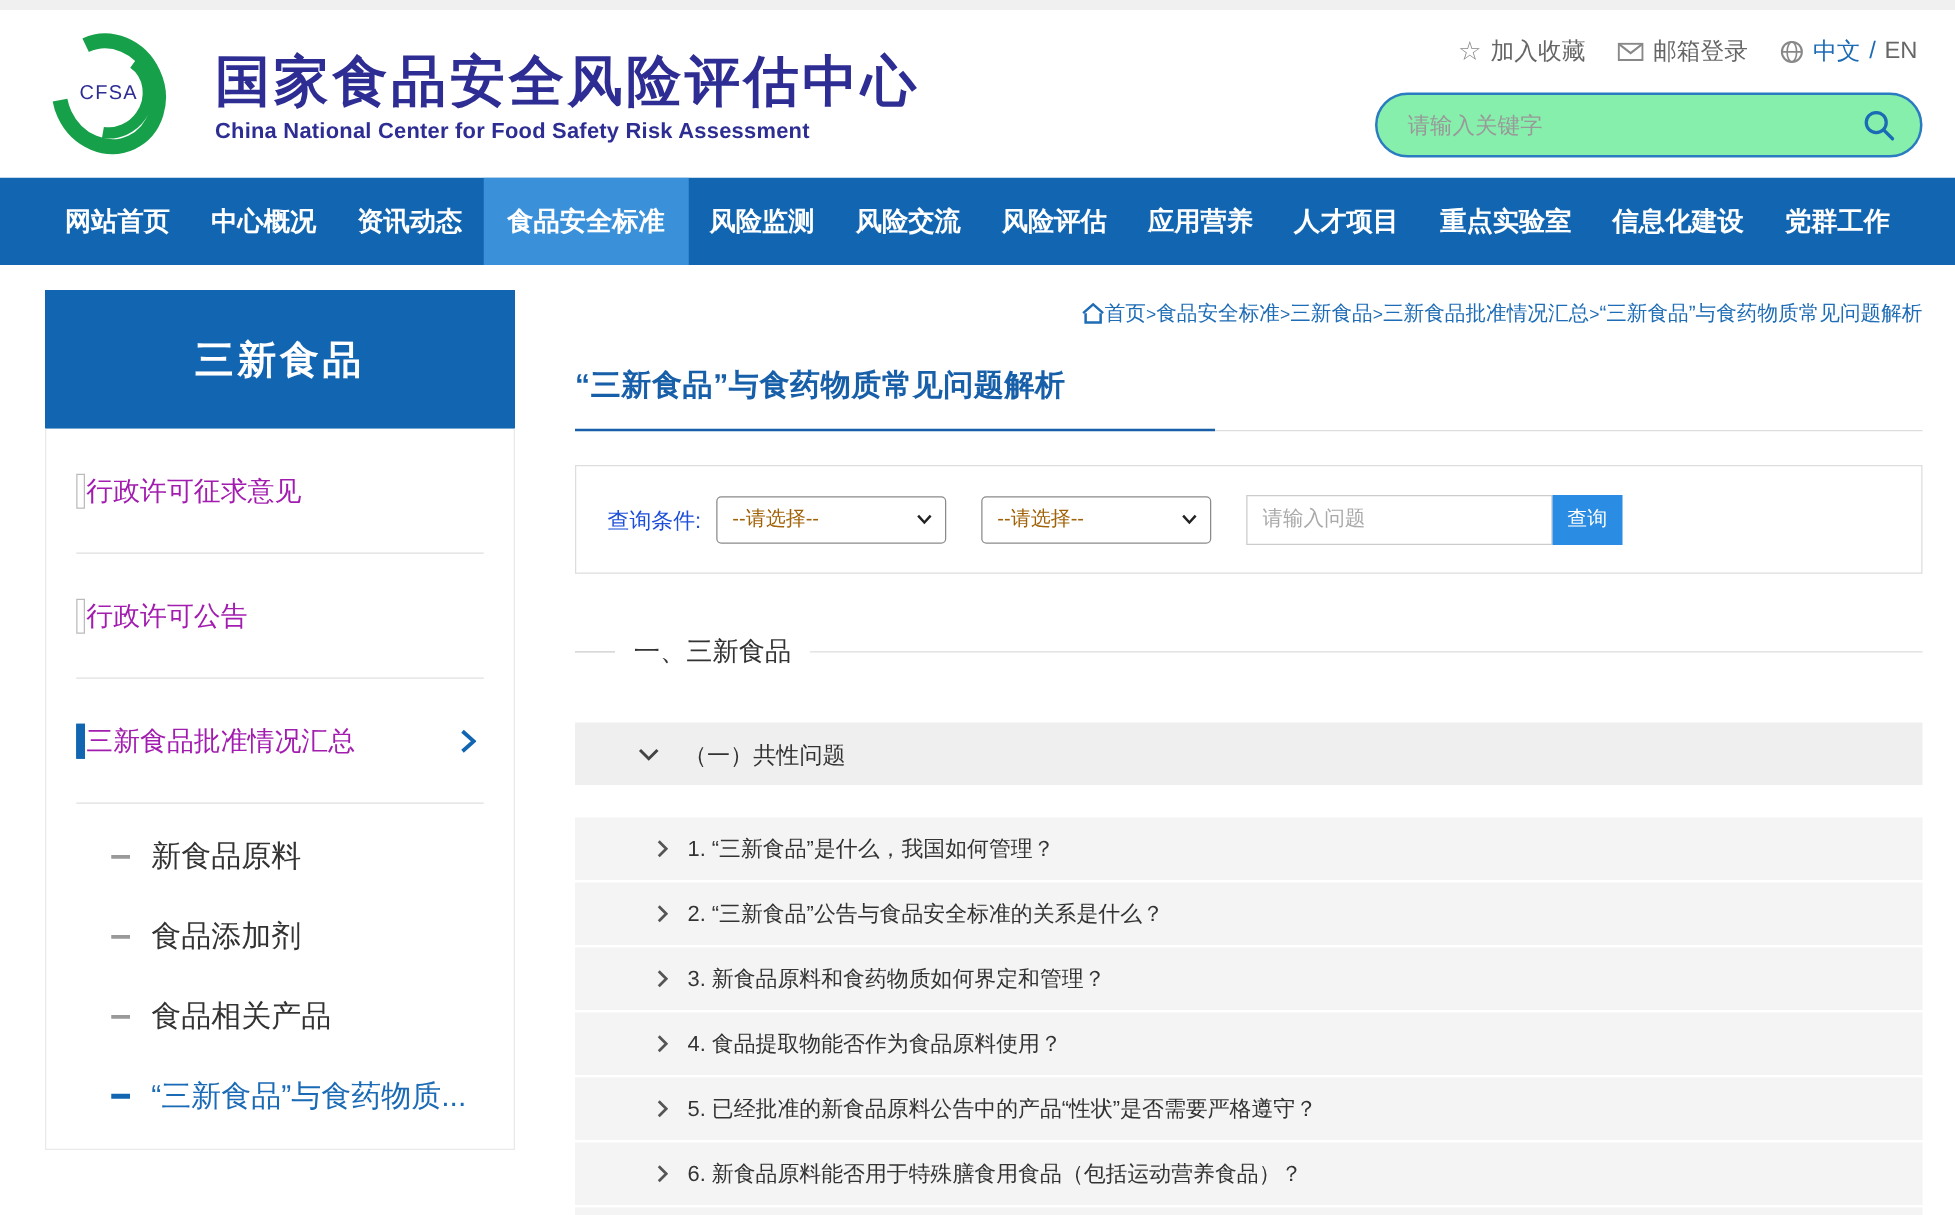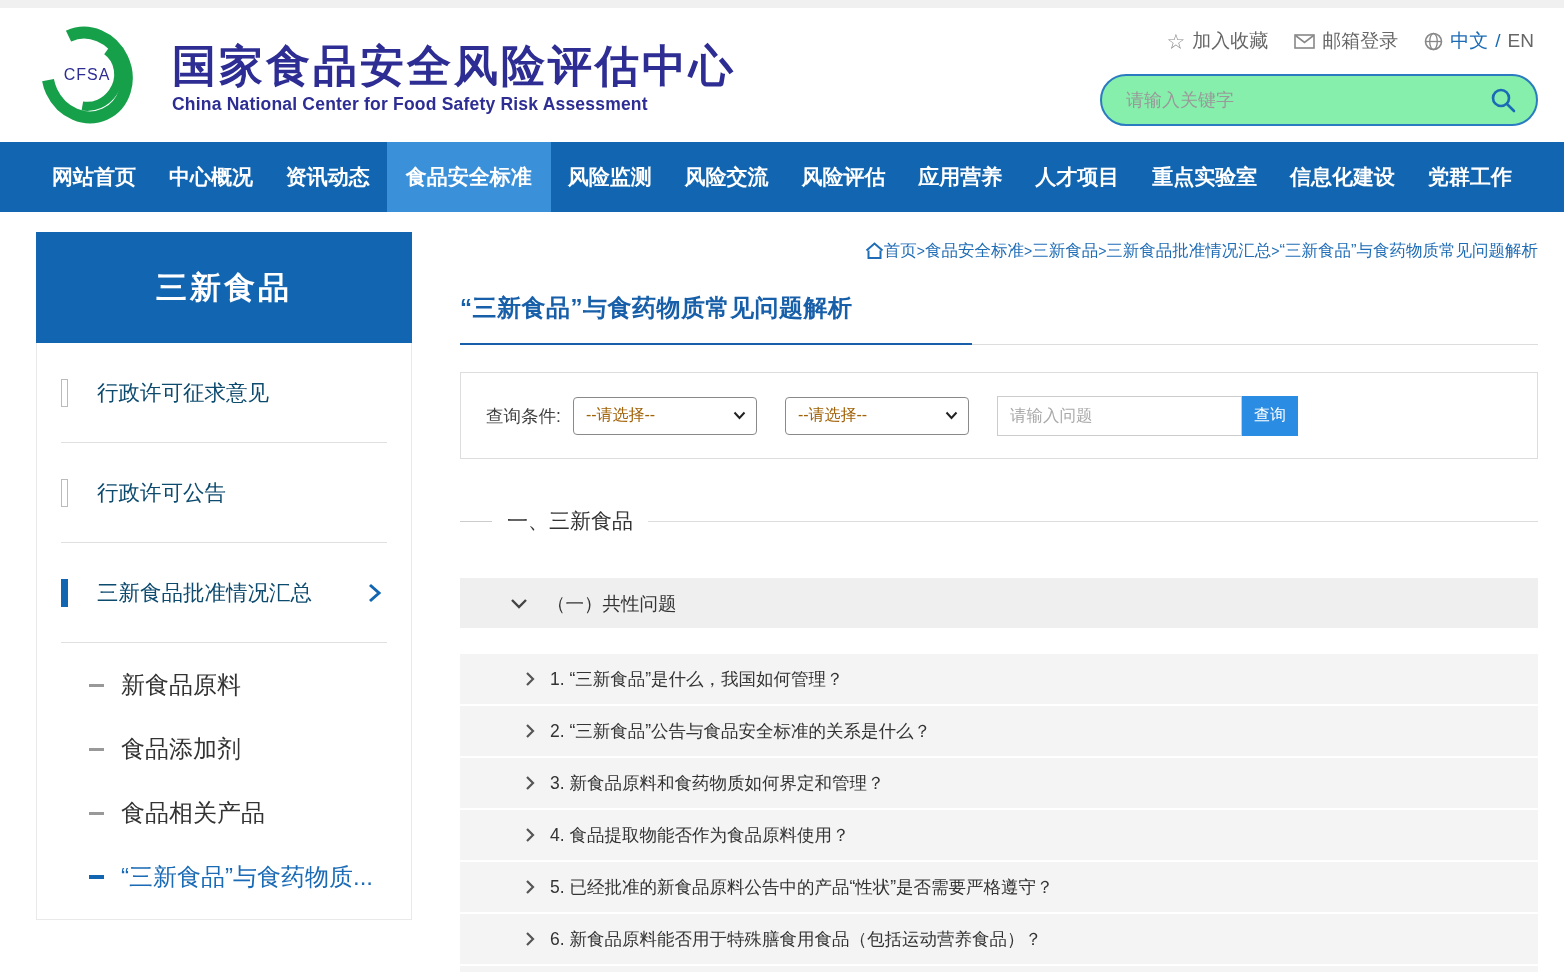--- a/index.html
+++ b/index.html
@@ -33,21 +33,21 @@
   
   .nav { height:70px; background:#1266b1; display:flex; align-items:stretch; justify-content:space-between; padding:0 36px; }
   .nav-item { display:flex; align-items:center; padding:0 16px; color:#fff; font-size:21px; font-weight:600; text-decoration:none; white-space:nowrap; cursor:pointer; }
   .nav-item.active { background:#3a90d9; padding:0 19px; }
 
   
   .body-row { display:flex; padding:20px 26px 0 36px; gap:48px; align-items:flex-start; }
   .sidebar { width:376px; flex:none; }
   .side-head { height:111px; background:#1266b1; color:#fff; display:flex; align-items:center; justify-content:center; font-size:31px; font-weight:bold; letter-spacing:3px; }
   .side-panel { border:1px solid #e9e9e9; border-top:none; background:#fff; padding-bottom:10px; }
-  .side-item { height:100px; margin:0 24px; display:flex; align-items:center; gap:29px; border-bottom:1px solid #e0e0e0; font-size:21.5px; color:#0c4a6e; position:relative; cursor:pointer; }
+  .side-item { height:100px; margin:0 24px; display:flex; align-items:center; gap:1px; border-bottom:1px solid #e0e0e0; font-size:21.5px; color:#a21caf; position:relative; cursor:pointer; }
   .bar-icon { width:7px; height:28px; border:1px solid #bbb; background:#fff; flex:none; }
   .side-item.active .bar-icon { background:#1266b1; border-color:#1266b1; }
   .side-chevron { position:absolute; right:6px; }
   .sub-list { padding-top:10px; }
   .sub-item { height:64px; margin-left:52px; display:flex; align-items:center; gap:17px; font-size:24px; color:#333; cursor:pointer; }
   .dash { width:15px; height:3px; background:#999; flex:none; }
   .sub-item.active { color:#1a6ab5; }
   .sub-item.active .dash { background:#1266b1; height:4px; }
 
   
@@ -55,21 +55,21 @@
   .breadcrumb { display:flex; justify-content:flex-end; align-items:center; gap:0; font-size:16.5px; color:#1e6cb5; margin-top:8px; }
   .crumb { color:#1e6cb5; text-decoration:none; cursor:pointer; white-space:nowrap; }
   .crumb-sep { color:#1e6cb5; font-size:14px; }
 
   .page-title { margin-top:30px; font-size:24px; font-weight:bold; color:#175fa9; letter-spacing:0.5px; }
   .title-rule { margin-top:19px; display:flex; align-items:flex-start; }
   .rule-blue { width:512px; height:2px; background:#175fa9; }
   .rule-gray { flex:1; height:1px; background:#ddd; margin-top:1px; }
 
   .filter-box { margin-top:27px; height:87px; border:1px solid #ddd; display:flex; align-items:center; padding:0 25px; background:#fff; }
-  .filter-label { font-size:17.5px; color:#404040; margin-right:12px; }
+  .filter-label { font-size:17.5px; color:#1d4ed8; margin-right:12px; }
   .fselect { width:184px; height:38px; border:1px solid #8a8a8a; border-radius:4px; background:#fff; display:flex; align-items:center; justify-content:space-between; padding:0 10px 0 12px; font-size:16px; color:#a16207; cursor:pointer; }
   .fselect + .fselect { margin-left:28px; }
   .q-input-wrap { display:flex; margin-left:28px; }
   .q-input { width:245px; height:40px; border:1px solid #ccc; padding:0 12px; font-size:16.5px; color:#333; outline:none; font-family:inherit; }
   .q-input::placeholder { color:#aaa; }
   .query-btn { width:56px; height:40px; background:#2a8ce2; color:#fff; font-size:16px; border:none; cursor:pointer; font-family:inherit; }
 
   .section-heading { margin-top:48px; display:flex; align-items:center; font-size:21px; color:#333; }
   .line-short { width:32px; height:1px; background:#ccc; margin-right:15px; }
   .line-long { flex:1; height:1px; background:#ddd; margin-left:15px; }

